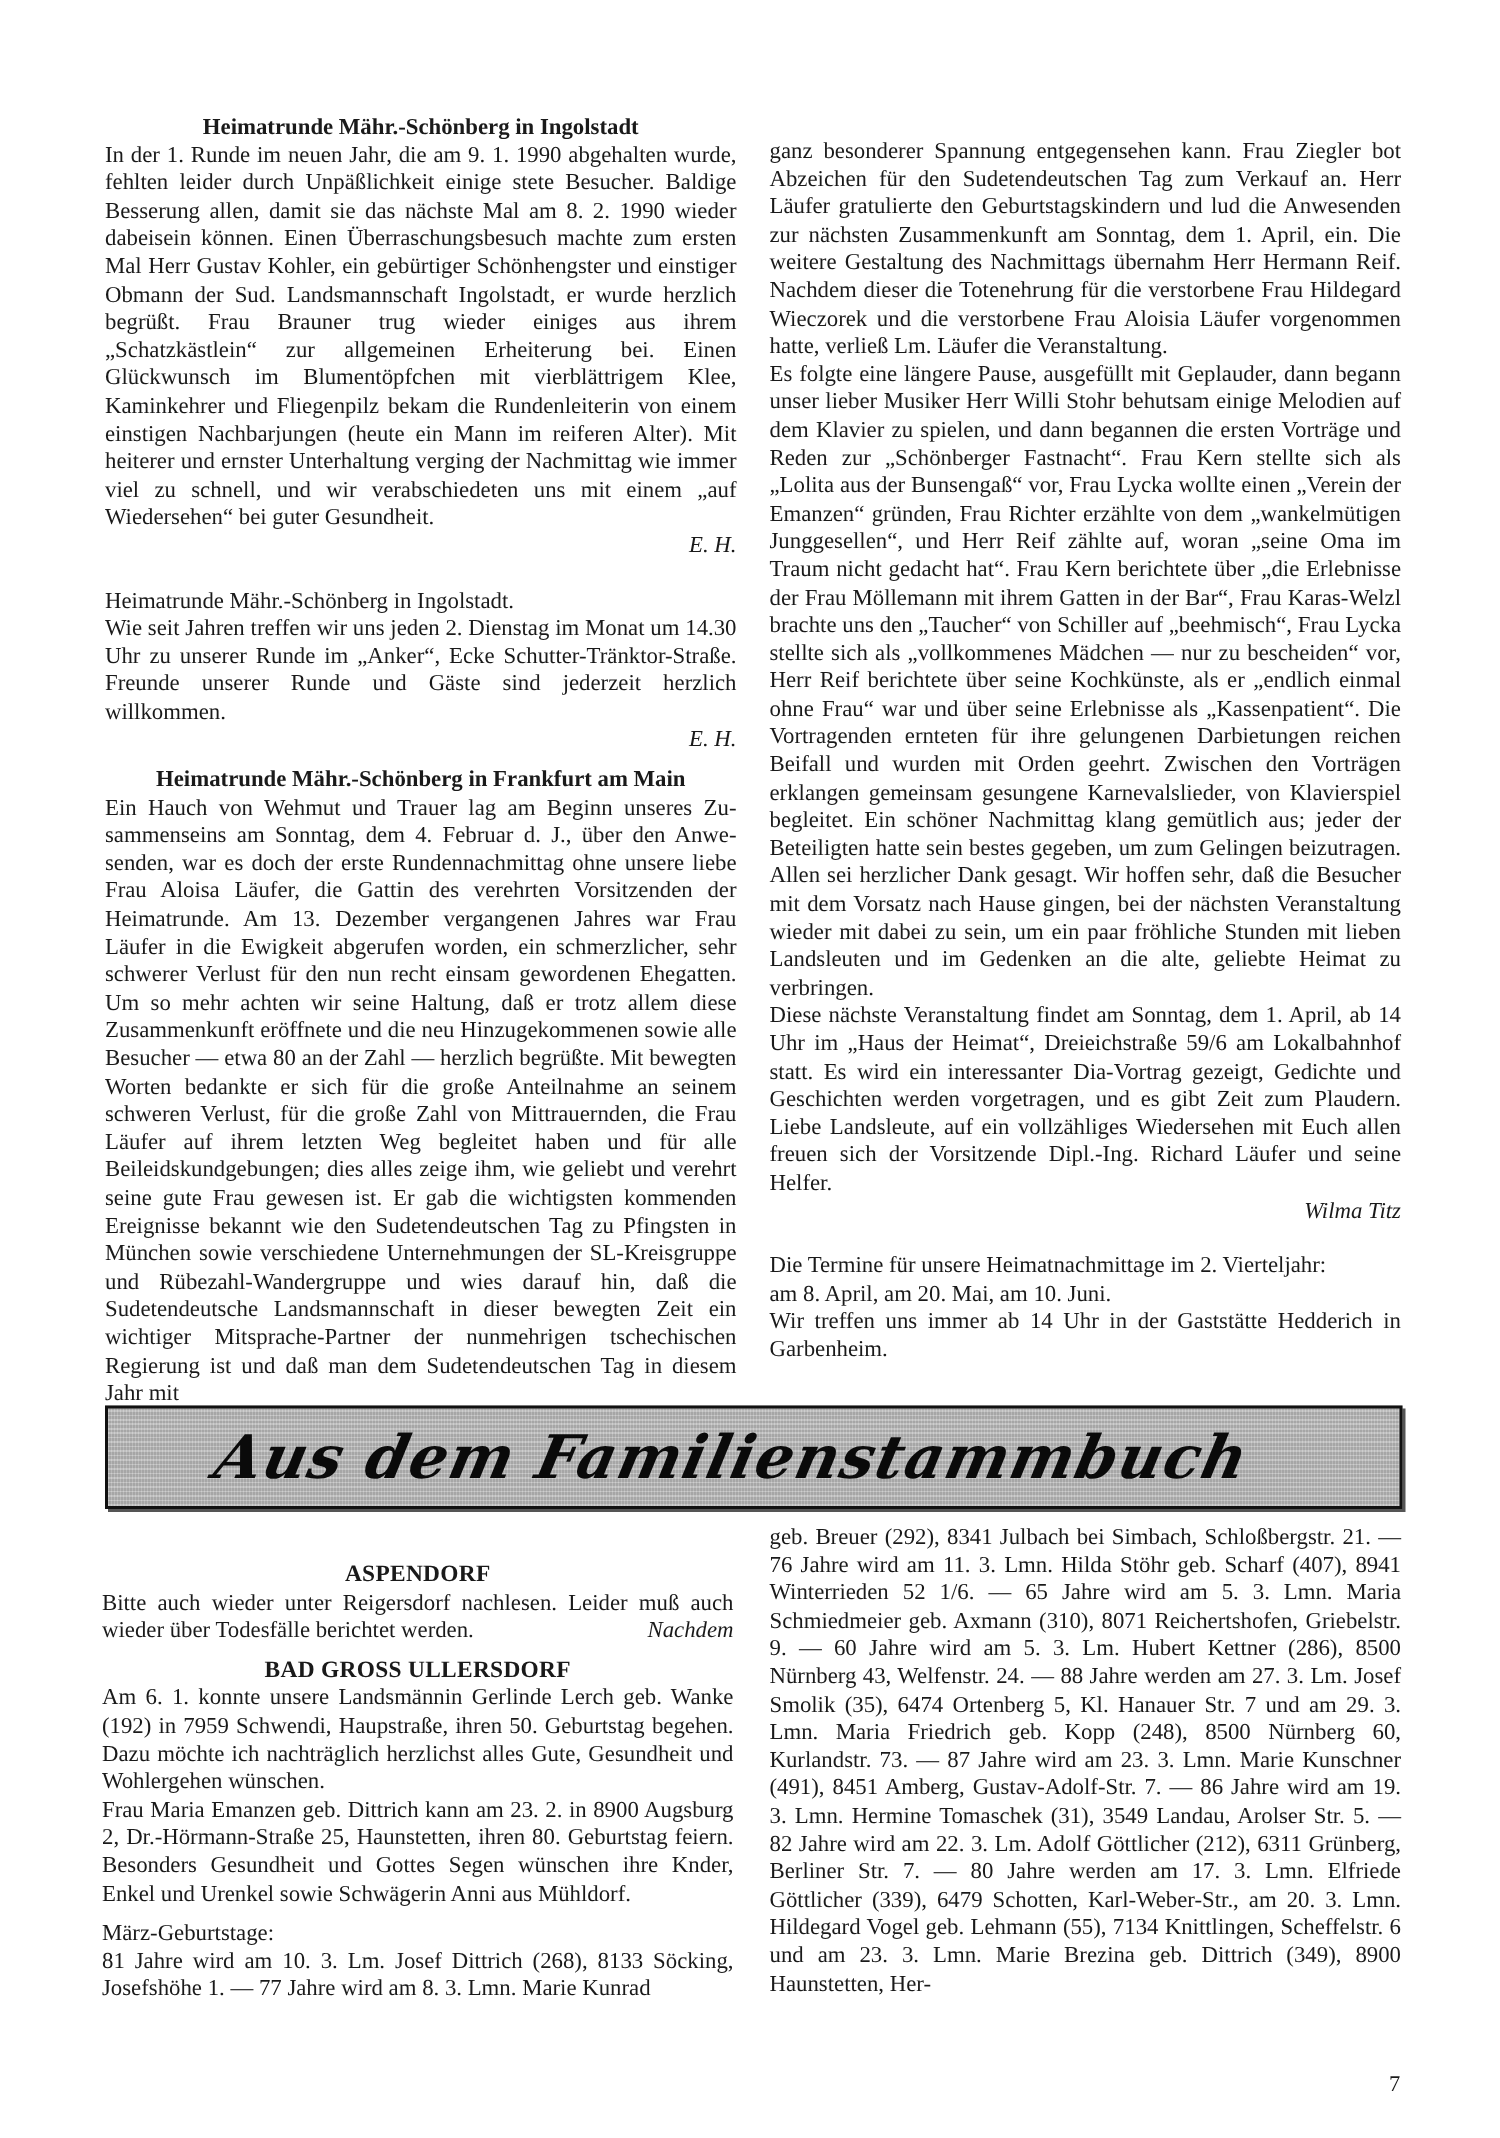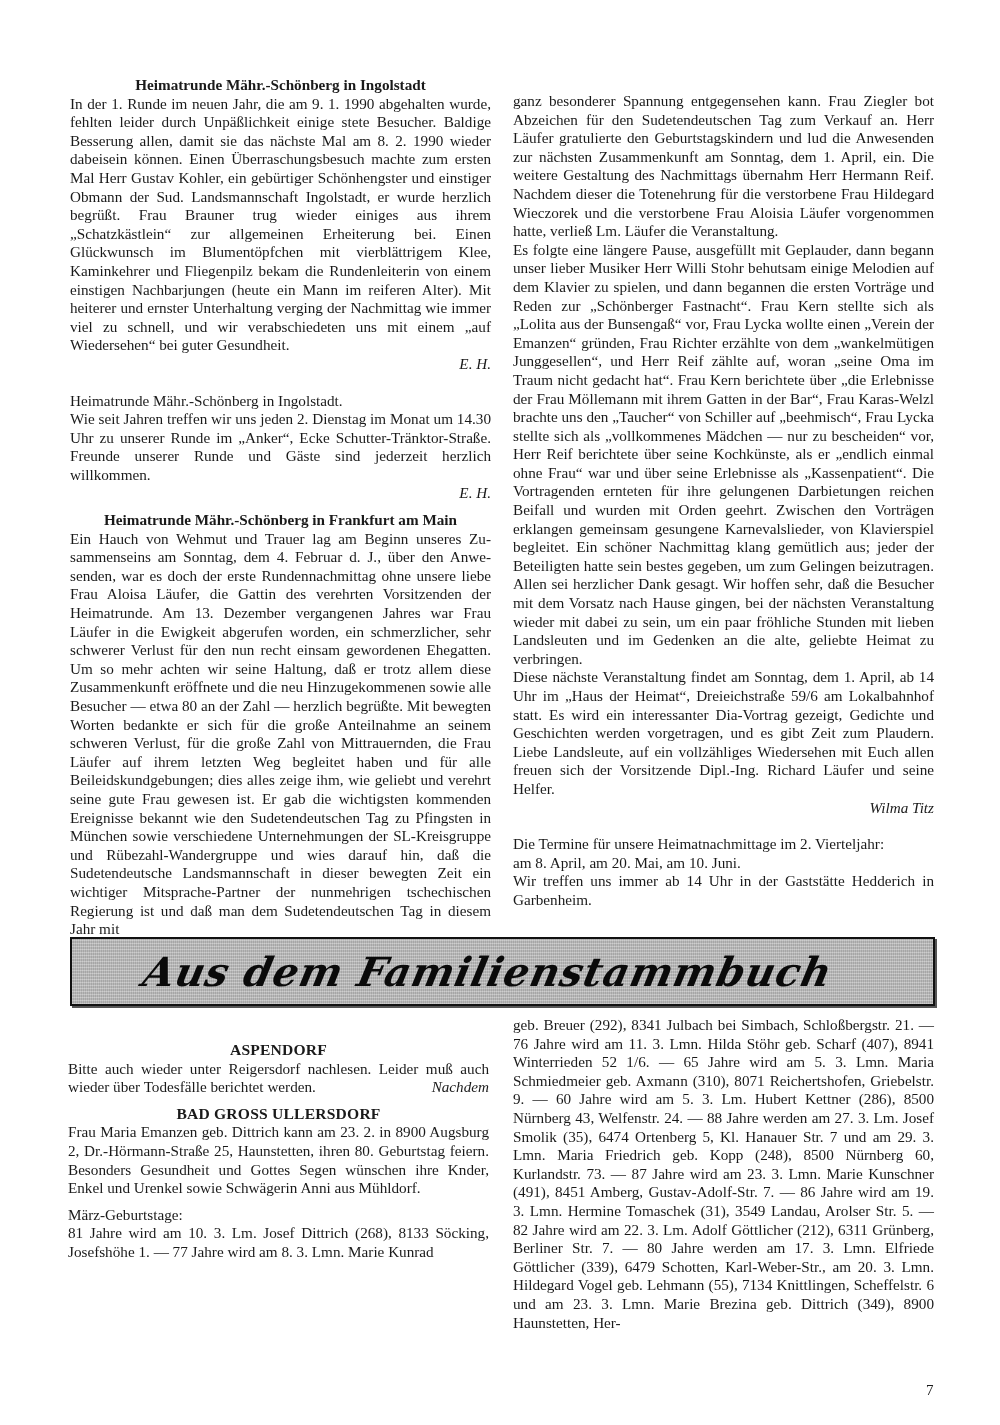--- a/index.html
+++ b/index.html
@@ -73,20 +73,21 @@
 
 <div class="col col-left-bot">
   <h3 class="caps">ASPENDORF</h3>
   <p>Bitte auch wieder unter Reigersdorf nachlesen. Leider muß auch wieder über Todesfälle berichtet werden.</p>
   <div class="sig-line" style="margin-top:-18.6px">
       <span></span>
       <span class="sig">Nachdem</span>
     </div>
   <div class="gap-s"></div>
   <h3 class="caps">BAD GROSS ULLERSDORF</h3>
+  <p><span>Am 6. 1. konnte unsere Landsmännin </span><b>Gerlinde Lerch</b><span> geb. Wan­ke (192) in 7959 Schwendi, Haupstraße, ihren 50. Geburtstag be­gehen. Dazu möchte ich nachträglich herzlichst alles Gute, Ge­sundheit und Wohlergehen wünschen.</span></p>
   <p><span>Frau </span><b>Maria Emanzen</b><span> geb. Dittrich kann am 23. 2. in 8900 Augs­burg 2, Dr.-Hörmann-Straße 25, Haunstetten, ihren 80. Ge­burtstag feiern. Besonders Gesundheit und Gottes Segen wün­schen ihre Knder, Enkel und Urenkel sowie Schwägerin Anni aus Mühldorf.</span></p>
   <div class="gap-s"></div>
   <p><b>März-Geburtstage:</b></p>
   <p><span>81 Jahre wird am 10. 3. Lm. </span><b>Josef Dittrich</b><span> (268), 8133 Söcking, Josefshöhe 1. — 77 Jahre wird am 8. 3. Lmn. </span><b>Marie Kunrad</b></p>
 </div>
 
 <div class="col col-right-bot">
   <p><span>geb. Breuer (292), 8341 Julbach bei Simbach, Schloßbergstr. 21. — 76 Jahre wird am 11. 3. Lmn. </span><b>Hilda Stöhr</b><span> geb. Scharf (407), 8941 Winterrieden 52 1/6. — 65 Jahre wird am 5. 3. Lmn. </span><b>Ma­ria Schmiedmeier</b><span> geb. Axmann (310), 8071 Reichertshofen, Griebelstr. 9. — 60 Jahre wird am 5. 3. Lm. </span><b>Hubert Kettner</b><span> (286), 8500 Nürnberg 43, Welfenstr. 24. — 88 Jahre werden am 27. 3. Lm. </span><b>Josef Smolik</b><span> (35), 6474 Ortenberg 5, Kl. Hanauer Str. 7 und am 29. 3. Lmn. </span><b>Maria Friedrich</b><span> geb. Kopp (248), 8500 Nürnberg 60, Kurlandstr. 73. — 87 Jahre wird am 23. 3. Lmn. </span><b>Marie Kunschner</b><span> (491), 8451 Amberg, Gustav-Adolf-Str. 7. — 86 Jahre wird am 19. 3. Lmn. </span><b>Hermine Tomaschek</b><span> (31), 3549 Landau, Arolser Str. 5. — 82 Jahre wird am 22. 3. Lm. </span><b>Adolf Göttlicher</b><span> (212), 6311 Grünberg, Berliner Str. 7. — 80 Jahre werden am 17. 3. Lmn. </span><b>Elfriede Göttlicher</b><span> (339), 6479 Schotten, Karl-Weber-Str., am 20. 3. Lmn. </span><b>Hildegard Vogel</b><span> geb. Lehmann (55), 7134 Knittlingen, Scheffelstr. 6 und am 23. 3. Lmn. </span><b>Marie Brezina</b><span> geb. Dittrich (349), 8900 Haunstetten, Her-</span></p>
 </div>
 

